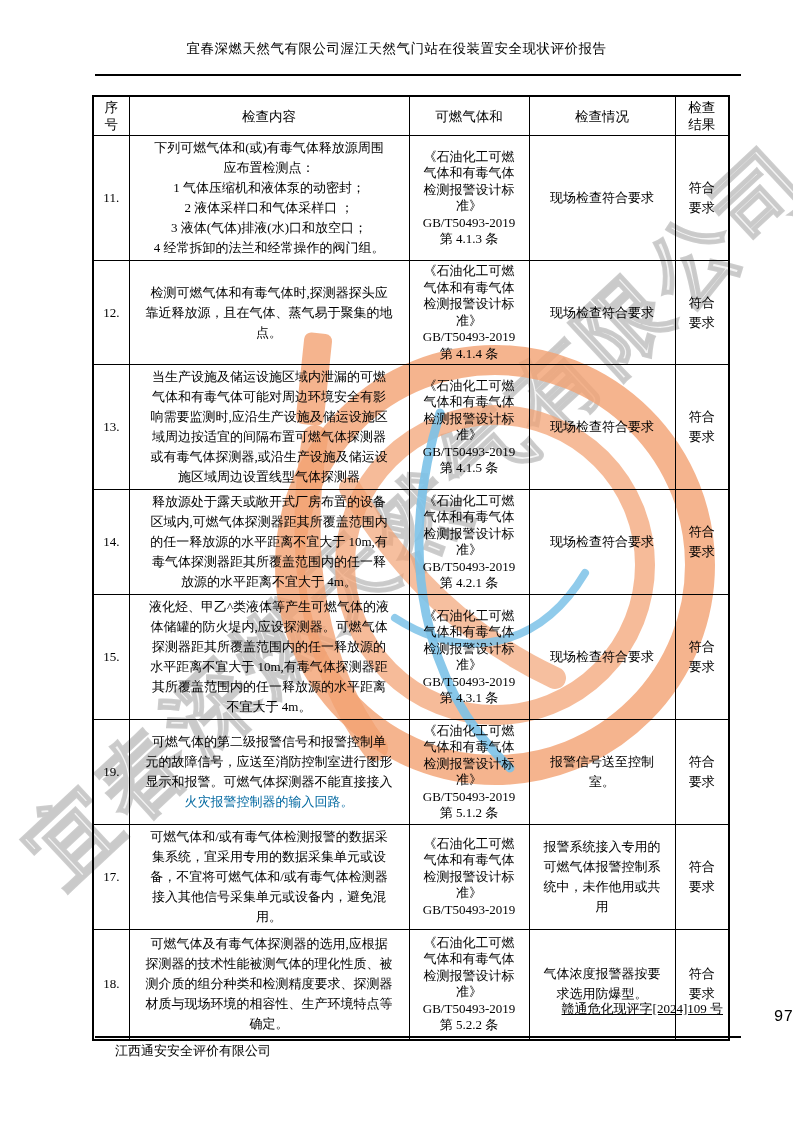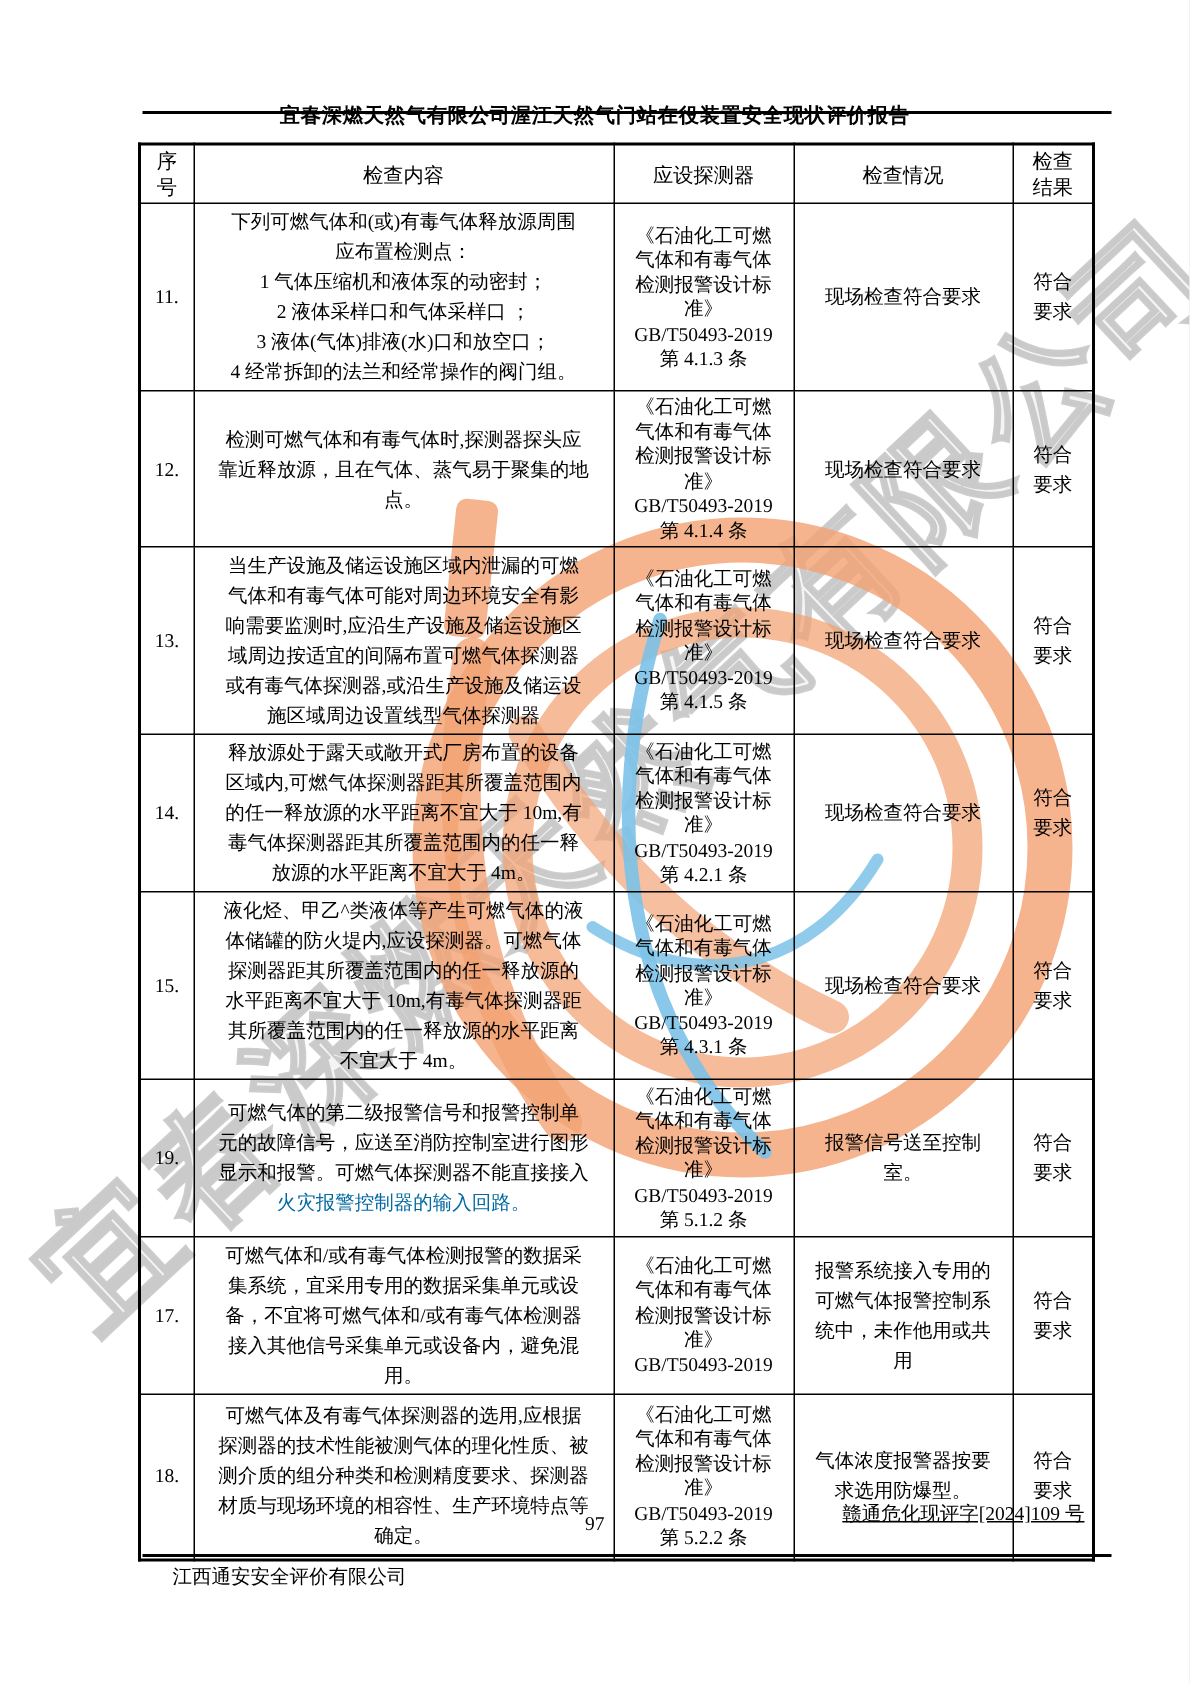--- a/index.html
+++ b/index.html
@@ -19,42 +19,42 @@
   }
   .wm-logo{position:absolute;left:255px;top:318px;}
   .wm-stamp{
     position:absolute;left:78px;top:668px;width:660px;
     font-size:118px;line-height:118px;font-weight:bold;letter-spacing:48px;
     white-space:nowrap;color:rgba(206,67,58,0.48);
   }
   
   .fg{position:relative;z-index:1;}
   .title{
-    position:absolute;top:68px;left:0;width:100%;text-align:center;
-    font-size:13.5px;font-weight:bold;letter-spacing:0.5px;
+    position:absolute;top:40px;left:0;width:100%;text-align:center;
+    font-size:13.5px;font-weight:normal;letter-spacing:0.5px;
   }
   .title-rule{position:absolute;top:74px;left:95px;width:646px;border-top:2px solid #000;}
   table.tbl{
     position:absolute;left:92px;top:95px;width:636px;
     border-collapse:collapse;table-layout:fixed;background:transparent;
     border:2px solid #000;
   }
   .tbl th,.tbl td{
     border:1px solid #000;padding:2px 3px;vertical-align:middle;
     font-size:13px;font-weight:normal;text-align:center;white-space:pre-line;
     overflow:hidden;
   }
   .tbl thead th{line-height:17px;font-size:13.5px;}
   td.no-cell{line-height:18px;}
   td.content-cell{line-height:20px;padding:2px 16px;}
   td.basis-cell{line-height:16.5px;}
   td.situation-cell{line-height:20px;}
   td.result-cell{line-height:20px;}
   .red{color:#0369a1;}
-  .pageno{position:absolute;top:1008px;left:0;width:100%;text-align:center;font-size:13px;}
+  .pageno{position:absolute;top:1008px;left:0;width:100%;text-align:right;font-size:16px;font-family:Liberation Mono, monospace;}
   .footer-rule{position:absolute;top:1036px;left:95px;width:646px;border-top:2px solid #000;}
   .footer-left{position:absolute;top:1042px;left:115px;font-size:13px;}
   .footer-right{position:absolute;top:1000px;right:70px;font-size:13px;text-decoration:underline;}
 </style>
 </head>
 <body>
 
 <div class="page">
 
   <div class="wm-layer">
@@ -80,21 +80,21 @@
           <col style="width:280px">
           <col style="width:120px">
           <col style="width:146px">
           <col style="width:54px">
       </colgroup>
       <thead>
         <tr style="height:38px">
           <th>序
 号</th>
           <th>检查内容</th>
-          <th>应设探测器</th>
+          <th>可燃气体和</th>
           <th>检查情况</th>
           <th>检查
 结果</th>
         </tr>
       </thead>
       <tbody>
         <tr style="height:122px">
           <td class="no-cell">11.</td>
           <td class="content-cell"><span>下列可燃气体和(或)有毒气体释放源周围
 应布置检测点：

